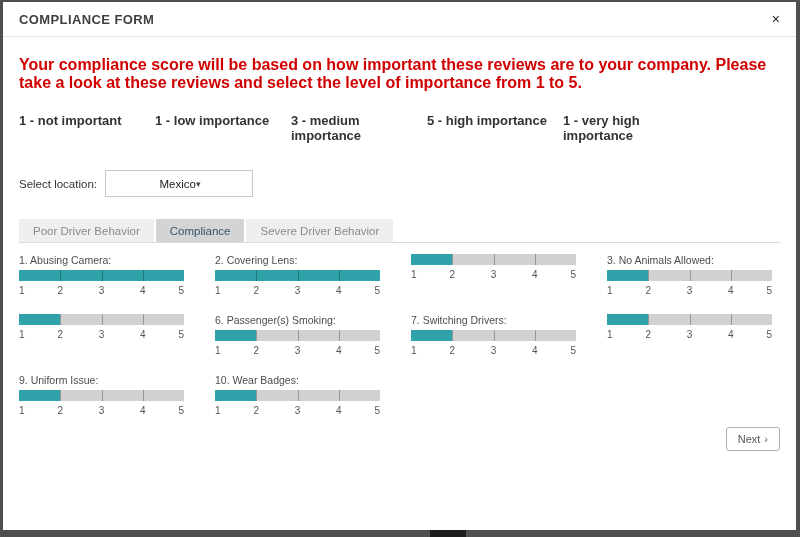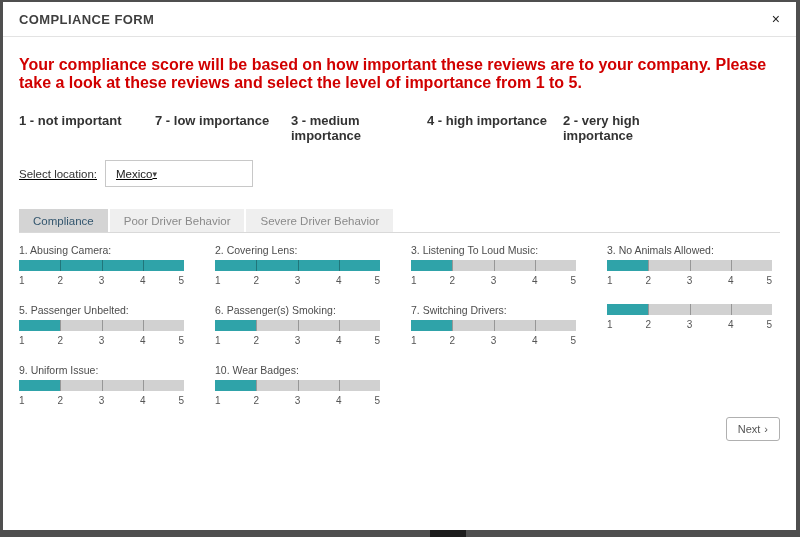--- a/index.html
+++ b/index.html
@@ -6,23 +6,23 @@
   body{width:800px;height:537px;font-family:"Liberation Sans",sans-serif;overflow:hidden;}
   .frame{position:relative;width:800px;height:537px;background:#4f4f4f;}
   .modal{position:absolute;top:2px;left:3px;right:4px;bottom:7px;background:#ffffff;}
   .modal-header{display:flex;justify-content:space-between;align-items:center;height:34px;padding:0 16px;border-bottom:1px solid #e3e3e3;gap:28px;}
   .title{font-size:13px;font-weight:600;color:#3f3f3f;letter-spacing:0.4px;}
   .close{font-size:14px;color:#222;cursor:pointer;line-height:1;}
   .content{padding:0 16px;}
   .red-note{color:#d10000;font-size:16px;font-weight:bold;margin:19px 0 0 0;}
   .legend{display:flex;margin-top:21px;}
   .legend-item{width:136px;font-size:13px;font-weight:bold;color:#333;}
-  .location-row{display:flex;align-items:center;margin-top:17px;text-decoration:underline;}
+  .location-row{display:flex;align-items:center;margin-top:27px;}
   .location-row label{font-size:11.5px;color:#333;margin-right:8px;}
-  .dropdown{display:flex;align-items:center;justify-content:flex-start;width:128px;height:25px;border:1px solid #c8c8c8;padding:0 8px 0 10px;font-size:11.5px;color:#222;cursor:pointer;background:#fff;}
+  .dropdown{display:flex;align-items:center;justify-content:center;width:128px;height:25px;border:1px solid #c8c8c8;padding:0 8px 0 10px;font-size:11.5px;color:#222;cursor:pointer;background:#fff;}
   .caret{font-size:9px;color:#444;}
   .tabs{display:flex;margin-top:22px;border-bottom:1px solid #d9d9d9;}
   .tab{padding:6px 14px 5px 14px;margin-right:2px;font-size:11.5px;background:#efefef;color:#8a8a8a;cursor:pointer;}
   .tab.active{background:#d4d4d4;color:#33566e;}
   .slider-grid{display:grid;grid-template-columns:repeat(4,165px);column-gap:31px;row-gap:17px;margin-top:11px;}
   .slider-label{font-size:10.5px;color:#4d4d4d;margin-bottom:4px;white-space:nowrap;}
   .slider-track{position:relative;height:11px;background:#d1d1d1;cursor:pointer;}
   .slider-fill{position:absolute;left:0;top:0;bottom:0;}
   .tick{position:absolute;top:0;bottom:0;width:1px;background:rgba(0,0,0,0.28);}
   .t25{left:25%;} .t50{left:50%;} .t75{left:75%;}
@@ -42,35 +42,35 @@
 <div class="frame">
   <div class="modal">
     <div class="modal-header">
       <span class="title">COMPLIANCE FORM</span>
       <span class="close">×</span>
     </div>
     <div class="content">
       <p class="red-note">Your compliance score will be based on how important these reviews are to your company. Please take a look at these reviews and select the level of importance from 1 to 5.</p>
       <div class="legend" id="legend">
           <div class="legend-item">1 - not important</div>
-          <div class="legend-item">7 - low importance</div>
+          <div class="legend-item">1 - low importance</div>
           <div class="legend-item">3 - medium importance</div>
-          <div class="legend-item">4 - high importance</div>
-          <div class="legend-item">2 - very high importance</div>
+          <div class="legend-item">5 - high importance</div>
+          <div class="legend-item">1 - very high importance</div>
         </div>
       <div class="location-row">
         <label>Select location:</label>
         <div class="dropdown">
           <span>Mexico</span>
           <span class="caret">▾</span>
         </div>
       </div>
       <div class="tabs" id="tabs">
+          <div class="tab">Poor Driver Behavior</div>
           <div class="tab active">Compliance</div>
-          <div class="tab">Poor Driver Behavior</div>
           <div class="tab">Severe Driver Behavior</div>
         </div>
       <div class="slider-grid" id="slider-grid">
           <div class="slider-group">
             <div class="slider-label">1. Abusing Camera:</div>
             <div class="slider-track" style="background: rgb(209, 209, 209);">
               <div class="slider-fill" style="background: rgb(47, 163, 169); width: 100%;"></div>
               <i class="tick t25"></i>
               <i class="tick t50"></i>
               <i class="tick t75"></i>
@@ -93,21 +93,20 @@
             </div>
             <div class="slider-numbers">
               <span class="num first">1</span>
               <span class="num" style="left: 25%;">2</span>
               <span class="num" style="left: 50%;">3</span>
               <span class="num" style="left: 75%;">4</span>
               <span class="num last">5</span>
             </div>
           </div>
           <div class="slider-group">
-            <div class="slider-label">3. Listening To Loud Music:</div>
             <div class="slider-track" style="background: rgb(209, 209, 209);">
               <div class="slider-fill" style="background: rgb(47, 163, 169); width: 25%;"></div>
               <i class="tick t25"></i>
               <i class="tick t50"></i>
               <i class="tick t75"></i>
             </div>
             <div class="slider-numbers">
               <span class="num first">1</span>
               <span class="num" style="left: 25%;">2</span>
               <span class="num" style="left: 50%;">3</span>
@@ -125,21 +124,20 @@
             </div>
             <div class="slider-numbers">
               <span class="num first">1</span>
               <span class="num" style="left: 25%;">2</span>
               <span class="num" style="left: 50%;">3</span>
               <span class="num" style="left: 75%;">4</span>
               <span class="num last">5</span>
             </div>
           </div>
           <div class="slider-group">
-            <div class="slider-label">5. Passenger Unbelted:</div>
             <div class="slider-track" style="background: rgb(209, 209, 209);">
               <div class="slider-fill" style="background: rgb(47, 163, 169); width: 25%;"></div>
               <i class="tick t25"></i>
               <i class="tick t50"></i>
               <i class="tick t75"></i>
             </div>
             <div class="slider-numbers">
               <span class="num first">1</span>
               <span class="num" style="left: 25%;">2</span>
               <span class="num" style="left: 50%;">3</span>

